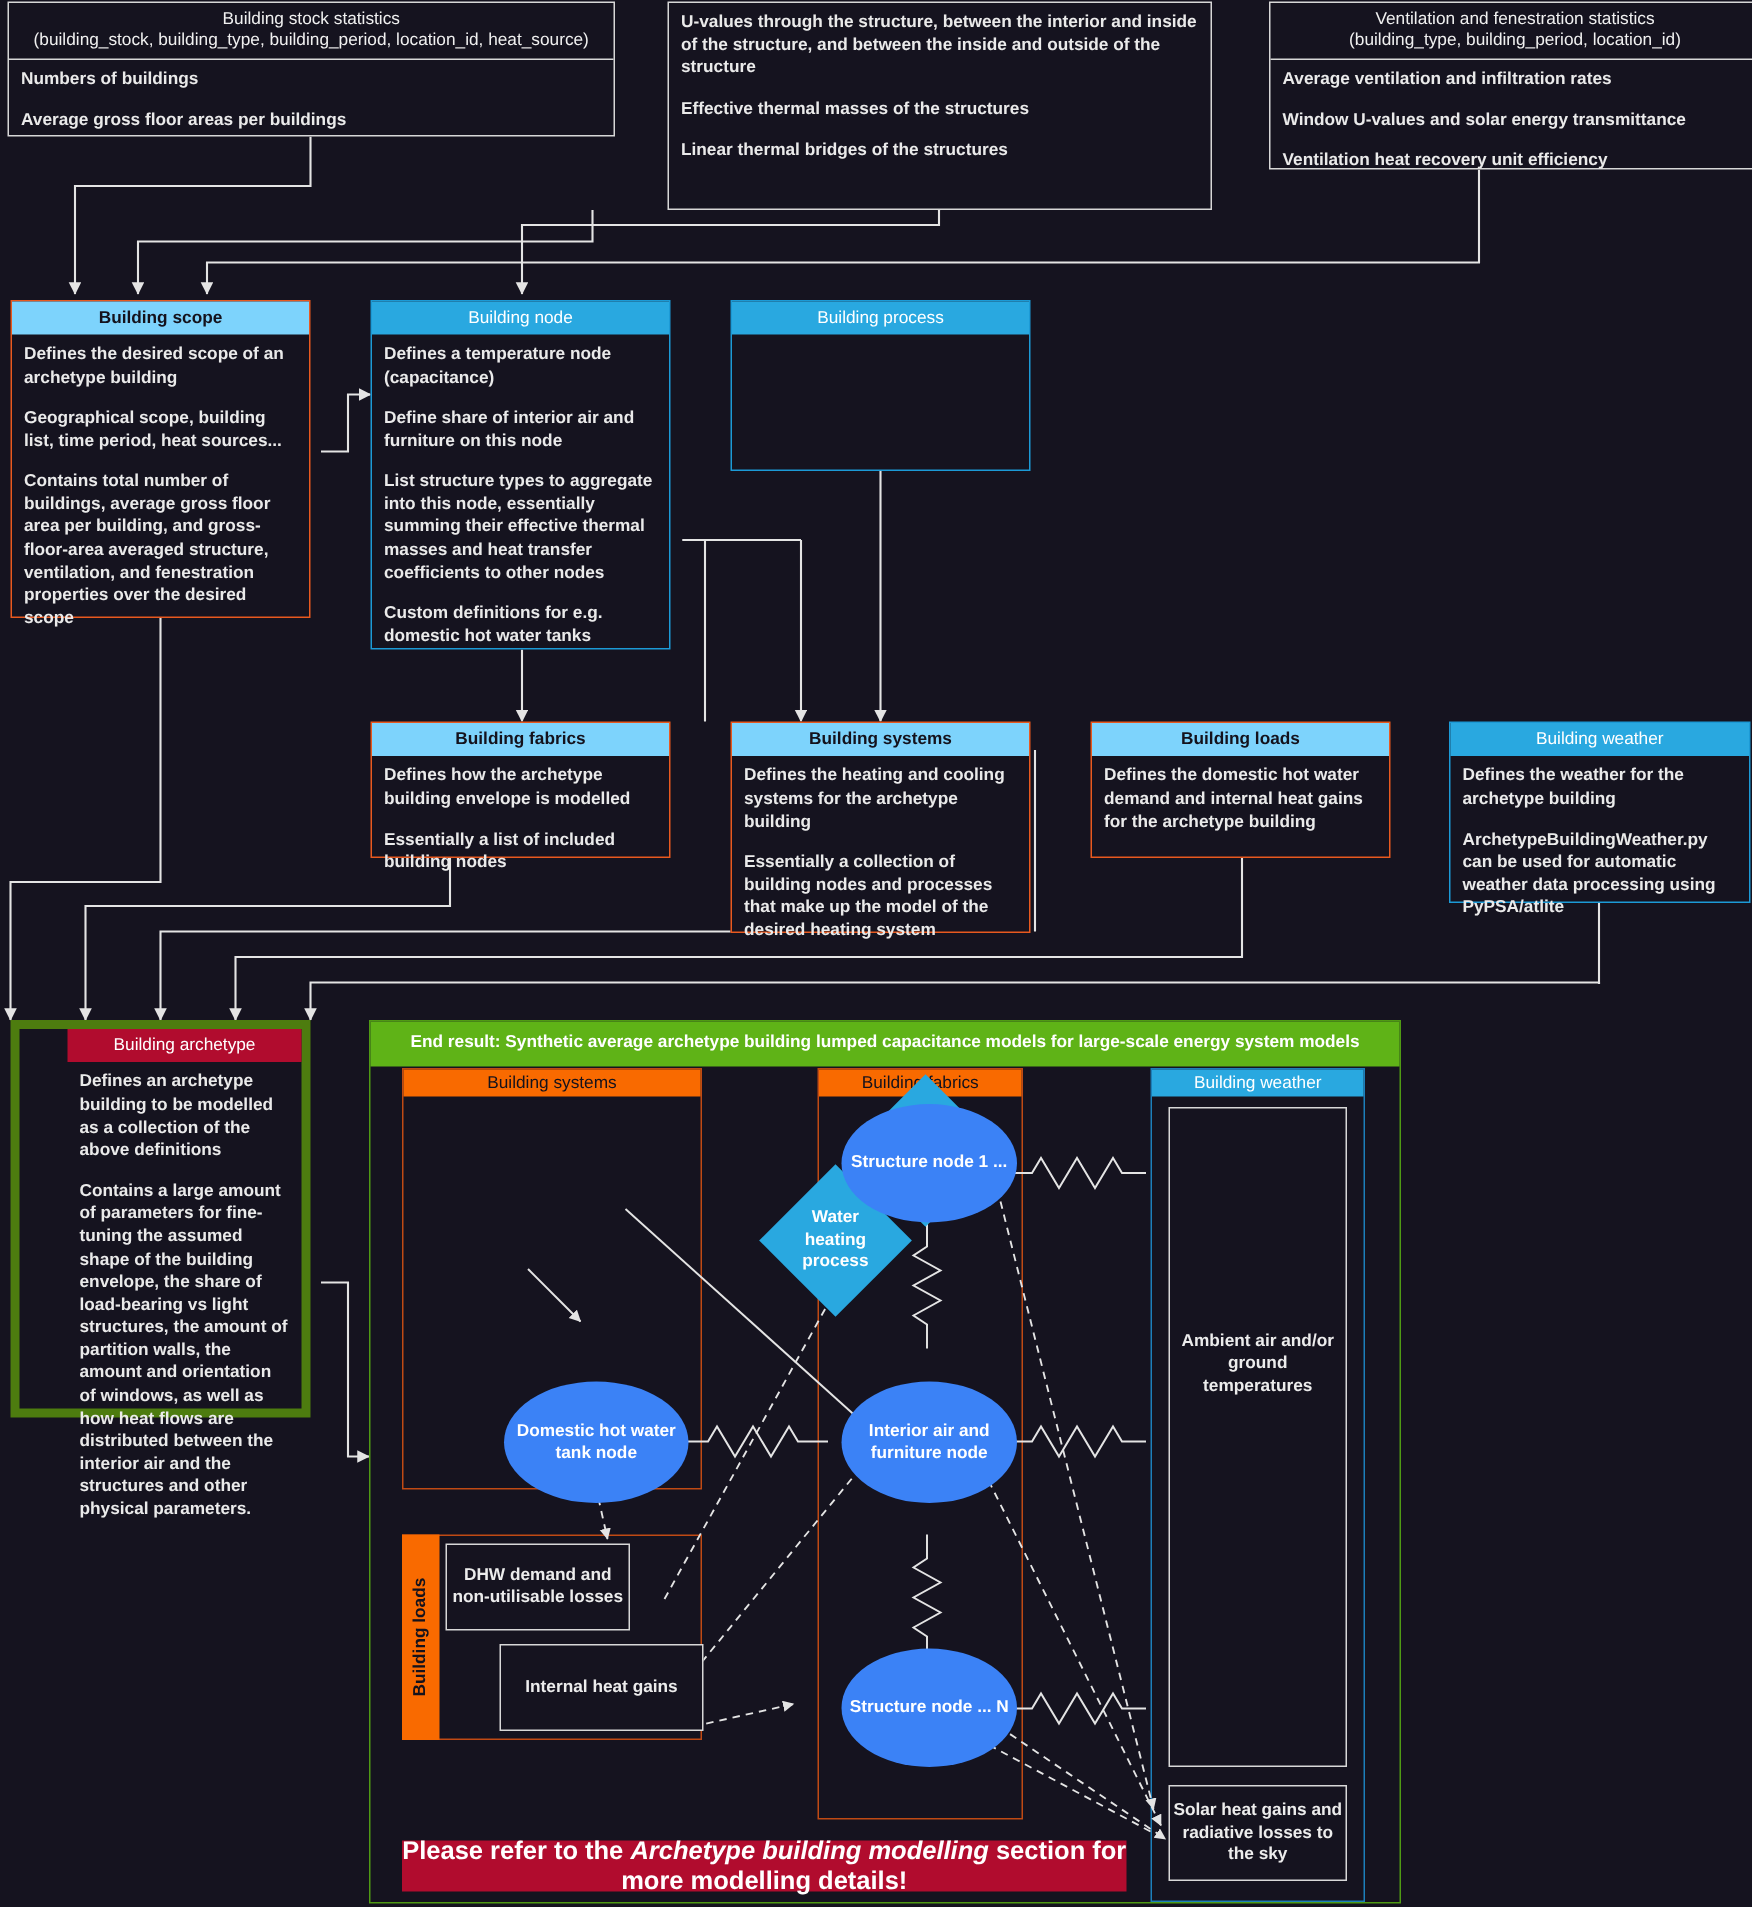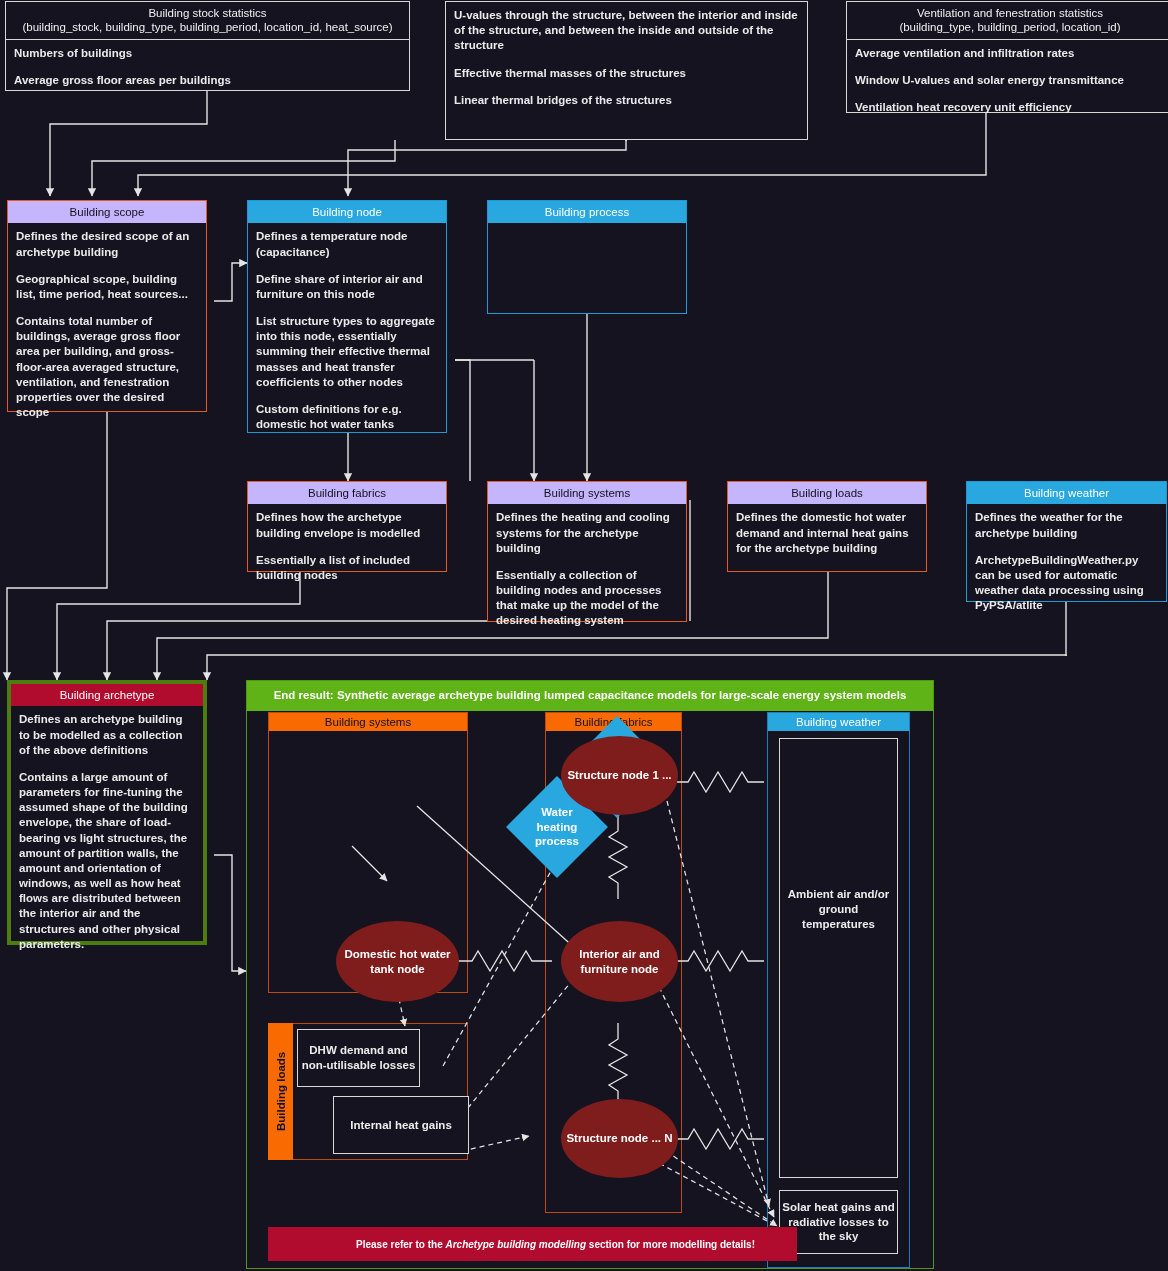--- a/index.html
+++ b/index.html
@@ -14,57 +14,57 @@
   .card .bd p{margin:0 0 12px 0;font-size:11.5px;line-height:1.32;font-weight:bold;color:#eaeaea;}
   .card .bd p:last-child{margin-bottom:0;}
 
   
   .stat{border:1px solid #d7d7d7;}
   .stat .hd{border-bottom:1px solid #d7d7d7;font-weight:normal;color:#f0f0f0;}
   .stat .bd p{font-weight:bold;}
 
   
   .ob{border:1px solid #e8591f;}
-  .ob .hd{background:#c4b5fd;color:#14121c;font-weight:normal;}
+  .ob .hd{background:#7dd3fc;color:#14121c;font-weight:bold;}
   .bb{border:1px solid #1c9ad6;}
   .bb .hd{background:#29a8e0;color:#ffffff;font-weight:normal;}
-  .cb{border:4px solid #4d7c0f;}
+  .cb{border:6px solid #4d7c0f;padding-left:32px;}
   .cb .hd{background:#b00navy;}
   .cb .hd{background:#b10c2e;color:#ffffff;font-weight:normal;}
 
   
   #endPanel{border:1px solid #4f9a14;background:#15131f;}
   #endHeader{background:#5fb317;color:#ffffff;font-size:11.5px;font-weight:bold;
              text-align:center;padding:8px 4px;line-height:1.2;}
   .subpanel{position:absolute;box-sizing:border-box;}
   .sp-o{border:1px solid #c04a14;}
   .sp-b{border:1px solid #1c7fba;}
   .sp-hd{font-size:11.5px;text-align:center;padding:3px 4px;}
   .sp-hd.o{background:#f96a00;color:#14121c;}
   .sp-hd.b{background:#29a8e0;color:#ffffff;}
 
   .wbox{position:absolute;box-sizing:border-box;border:1.5px solid #d8d8d8;background:#15131f;
         display:flex;align-items:center;justify-content:center;text-align:center;
         font-size:11.5px;font-weight:bold;line-height:1.3;color:#ececec;padding:2px;}
 
-  .ellipse{position:absolute;box-sizing:border-box;background:#7f1d1d;border-radius:50%;
+  .ellipse{position:absolute;box-sizing:border-box;background:#3b82f6;border-radius:50%;
            display:flex;align-items:center;justify-content:center;text-align:center;
            font-size:11.5px;font-weight:bold;line-height:1.28;color:#ffffff;}
   .diamond{position:absolute;box-sizing:border-box;background:#29a8e0;
            display:flex;align-items:center;justify-content:center;text-align:center;
            font-size:11.5px;font-weight:bold;line-height:1.28;color:#ffffff;
            transform:rotate(45deg);}
   .diamond > span{transform:rotate(-45deg);display:block;width:118px;}
 
   #loadsTab{position:absolute;background:#f96a00;color:#14121c;font-size:11.5px;font-weight:bold;
             writing-mode:vertical-rl;transform:rotate(180deg);
             display:flex;align-items:center;justify-content:center;}
 
-  #footNote{position:absolute;background:#b10c2e;color:#ffffff;font-size:10px;font-weight:bold;
-            display:flex;align-items:center;justify-content:center;text-align:center;padding-left:46px;}
+  #footNote{position:absolute;background:#b10c2e;color:#ffffff;font-size:17px;font-weight:bold;
+            display:flex;align-items:center;justify-content:center;text-align:center;}
   #footNote i{font-style:italic;}
 
   svg.ovl{position:absolute;left:0;top:0;pointer-events:none;}
 </style>
 </head>
 <body>
 
 <svg class="ovl" width="1168" height="1271">
   <defs>
     <marker id="ah" markerWidth="7" markerHeight="7" refX="5.6" refY="3" orient="auto">

